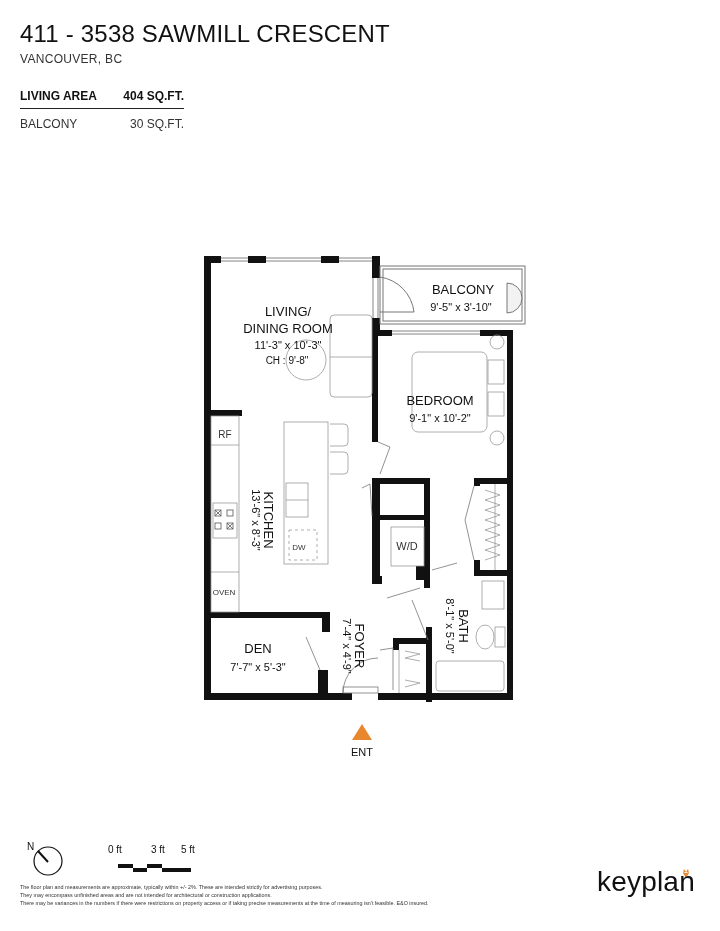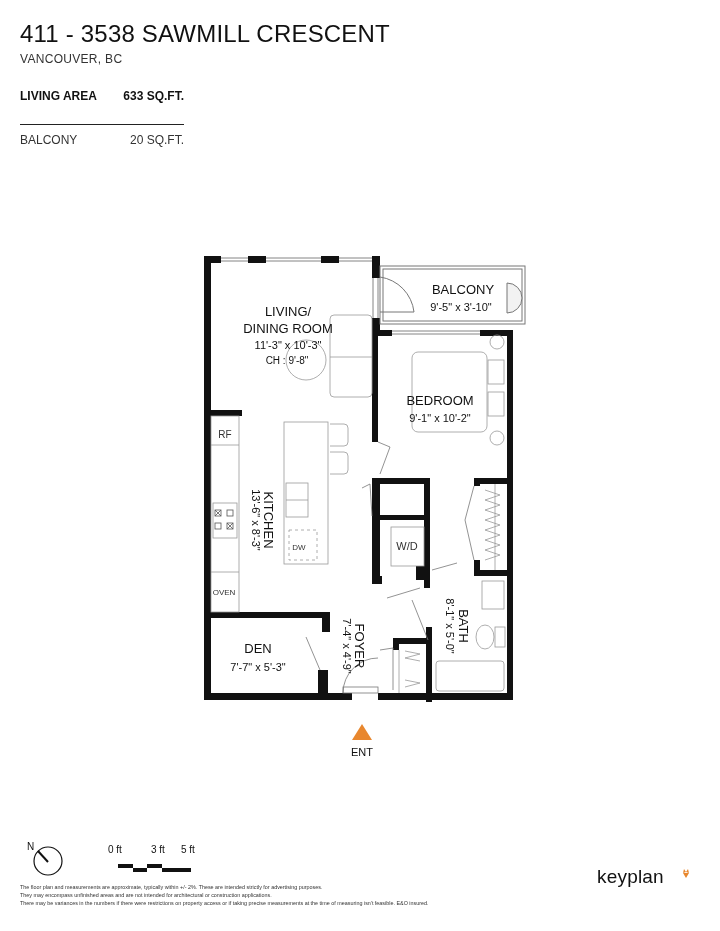--- a/index.html
+++ b/index.html
@@ -1,40 +1,40 @@
 <!DOCTYPE html>
 <html><head>
 <meta charset="utf-8">
 <style>
   html,body{margin:0;padding:0;background:#fff;}
   body{width:720px;height:931px;position:relative;overflow:hidden;font-family:"Liberation Sans","DejaVu Sans",sans-serif;color:#1a1a1a;}
   .title{position:absolute;left:20px;top:20px;font-size:24px;font-weight:500;letter-spacing:0.2px;color:#111;}
   .subtitle{position:absolute;left:20px;top:52px;font-size:12px;color:#333;letter-spacing:0.3px;}
   .specs{position:absolute;left:20px;top:87px;width:164px;font-size:12px;color:#333;}
   .spec-row{display:flex;justify-content:space-between;height:19px;align-items:center;}
-  .spec-row.head{font-weight:600;color:#111;border-bottom:1px solid #222;padding-bottom:20px;margin-bottom:5px;height:17px;}
+  .spec-row.head{font-weight:600;color:#111;border-bottom:1px solid #222;padding-bottom:4px;margin-bottom:5px;height:17px;}
   svg.plan{position:absolute;left:0;top:0;}
   .room-text{font-family:"Liberation Sans","DejaVu Sans",sans-serif;fill:#111;}
   .disclaimer{position:absolute;left:20px;top:883px;font-size:5.4px;line-height:8px;color:#333;}
-  .logo{position:absolute;left:597px;top:866px;font-size:19px;font-weight:500;color:#111;letter-spacing:0.2px;}
+  .logo{position:absolute;left:597px;top:866px;font-size:28px;font-weight:500;color:#111;letter-spacing:0.2px;}
 </style>
 </head>
 <body>
 
 <div class="title">411 - 3538 SAWMILL CRESCENT</div>
 <div class="subtitle">VANCOUVER, BC</div>
 
 <div class="specs">
   <div class="spec-row head">
     <span>LIVING AREA</span>
-    <span>633 SQ.FT.</span>
+    <span>404 SQ.FT.</span>
   </div>
   <div class="spec-row">
     <span>BALCONY</span>
-    <span>20 SQ.FT.</span>
+    <span>30 SQ.FT.</span>
   </div>
 </div>
 
 <svg class="plan" width="720" height="931" viewBox="0 0 720 931">
   <g fill="#111">
 
     <rect x="204" y="256" width="7" height="443"></rect>
 
     <rect x="204" y="256" width="17" height="7"></rect>
     <rect x="248" y="256" width="18" height="7"></rect>

